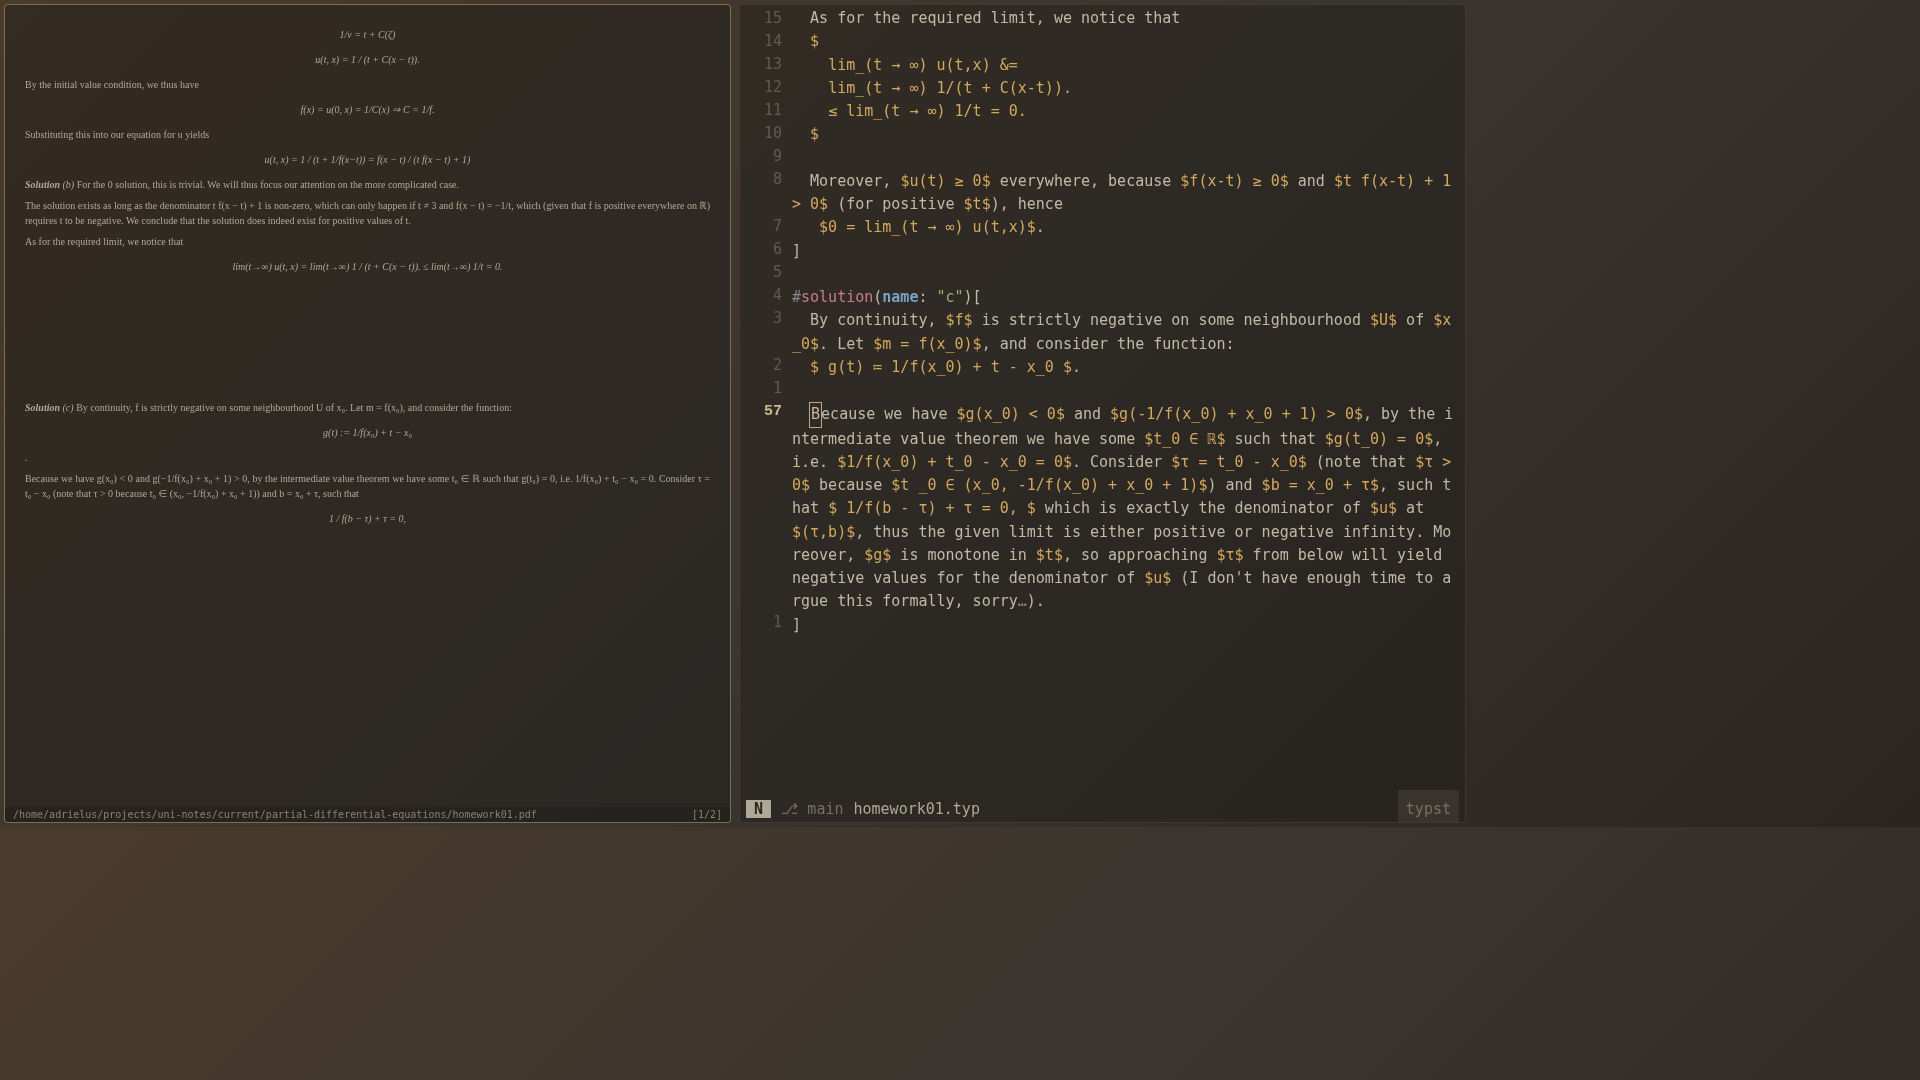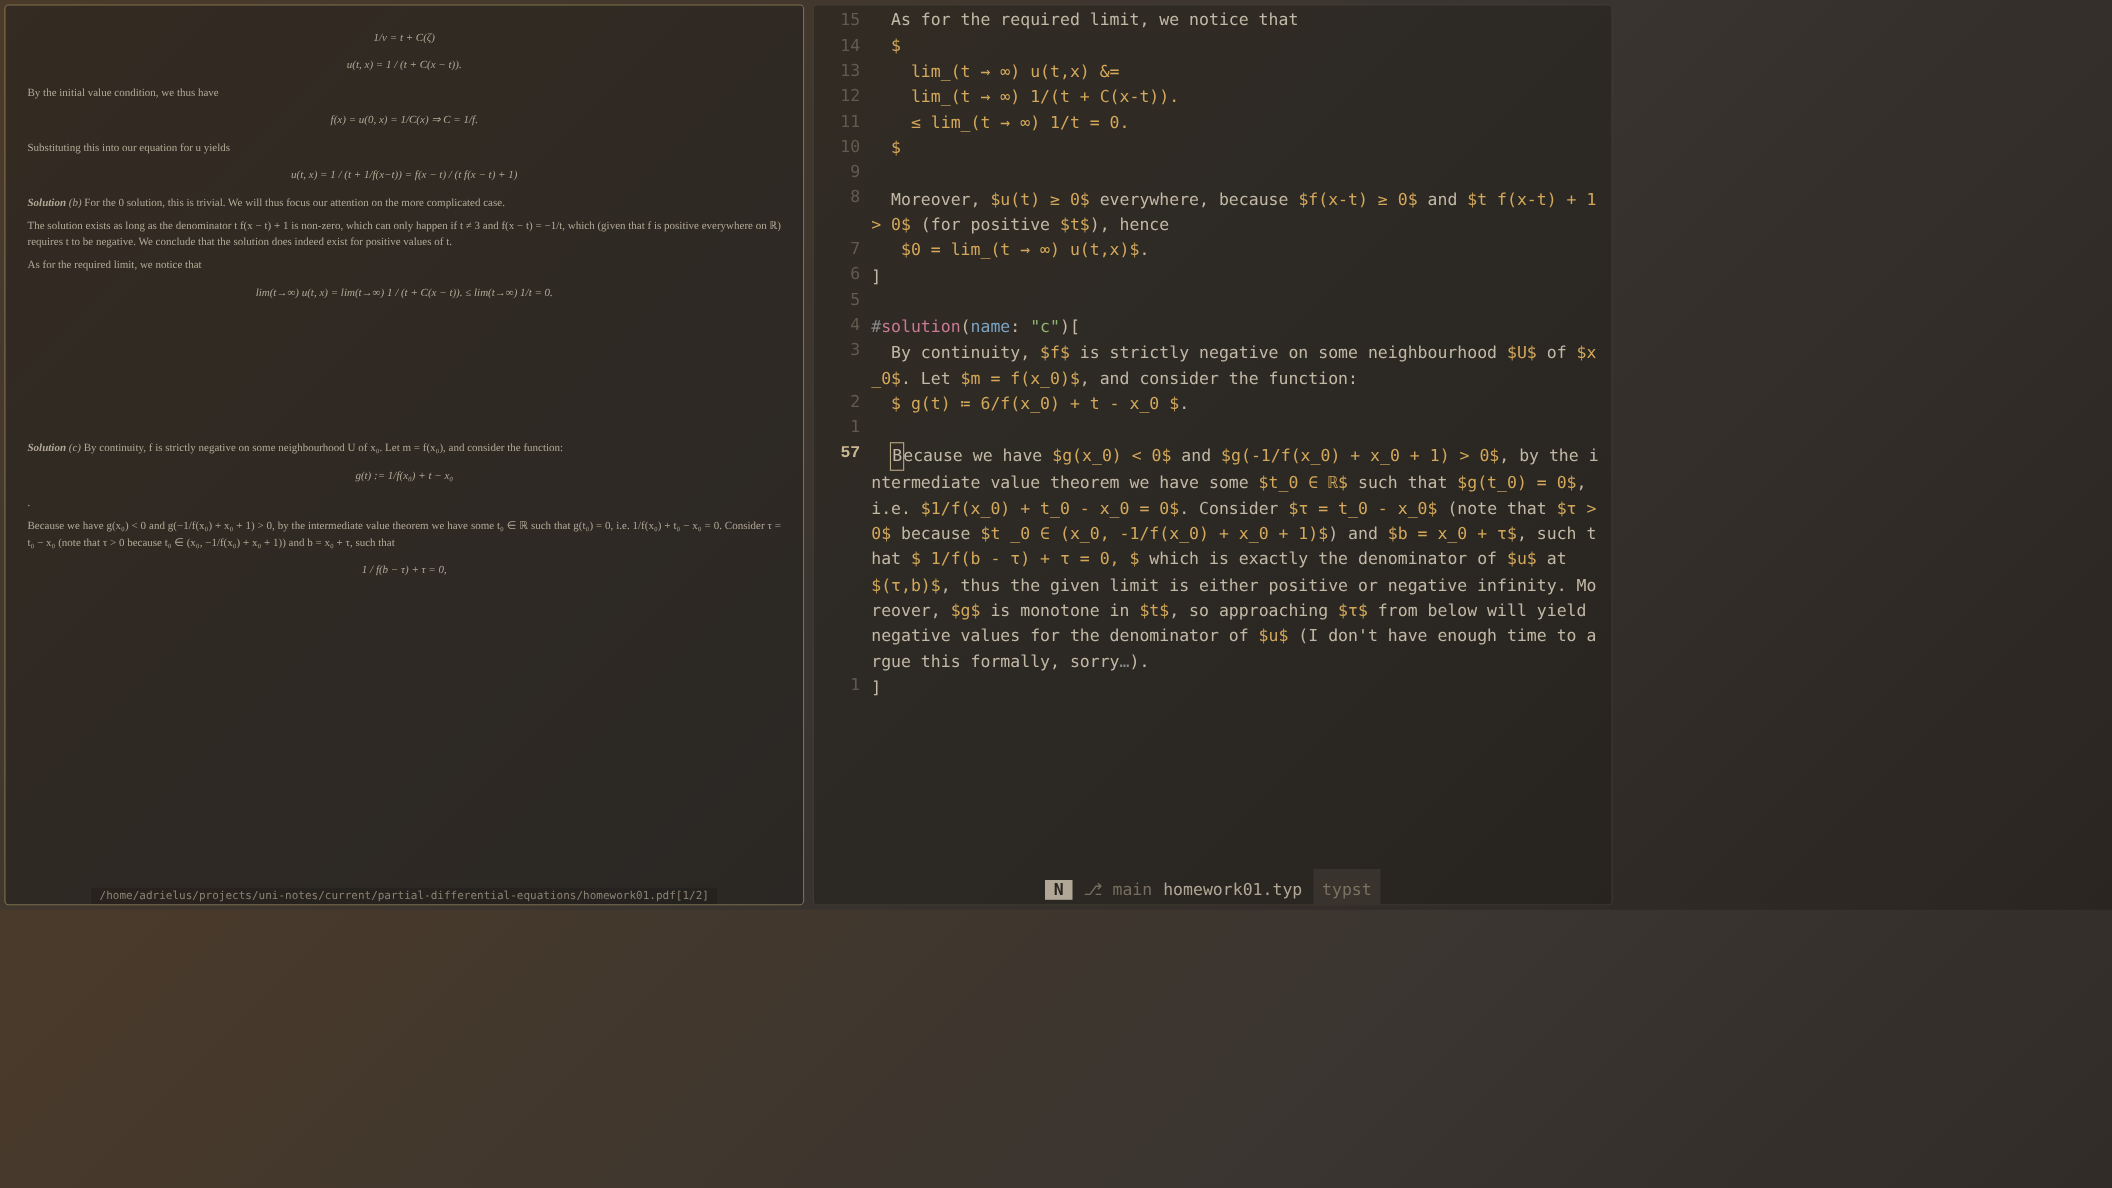--- a/index.html
+++ b/index.html
@@ -4,21 +4,21 @@
 <style>
 * { margin: 0; padding: 0; box-sizing: border-box; }
 body {
   width: 1470px; height: 827px;
   background: linear-gradient(135deg, #4a3a2a 0%, #3a3530 50%, #2a2520 100%);
   font-family: 'Georgia', serif;
   overflow: hidden;
   position: relative;
 }
 .container { display: flex; width: 100%; height: 100%; gap: 8px; padding: 4px; }
-.pane { flex: 1; border-radius: 4px; overflow: hidden; position: relative; align-items: center; }
+.pane { flex: 1; border-radius: 4px; overflow: hidden; position: relative; }
 .pdf-pane {
   background: rgba(30, 28, 25, 0.5);
   border: 1px solid rgba(200, 180, 120, 0.5);
   display: flex; flex-direction: column;
 }
 .pdf-content {
   flex: 1; padding: 12px 20px 8px 20px;
   color: rgba(200, 190, 170, 0.85);
   font-size: 10px; line-height: 1.5;
   overflow: hidden;
@@ -51,21 +51,21 @@
   padding-right: 10px;
   color: rgba(140, 130, 115, 0.55);
   user-select: none;
 }
 .gutter .abs { color: rgba(220, 200, 160, 0.9); font-weight: bold; }
 .code { flex: 1; color: rgba(210, 200, 180, 0.9); padding-right: 8px; }
 .code-line { white-space: pre-wrap; word-break: break-all; }
 .tok-math { color: #d4a85a; }
 .tok-fn { color: #c97a94; }
 .tok-str { color: #8fb573; }
-.tok-key { color: #7aa3c4; }
+.tok-key { color: #7aa3c4; font-weight: bold; }
 .tok-op { color: #888; }
 .tok-cursor {
   display: inline-block;
   border: 1px solid rgba(220, 200, 160, 0.8);
   padding: 0 1px; margin: 0 -1px;
 }
 .editor-status {
   display: flex; align-items: center;
   height: 24px; gap: 10px;
   padding: 0 6px 2px 6px;
@@ -153,21 +153,21 @@
           <div class="code-line"><span>    </span><span class="tok-math">lim_(t → ∞) 1/(t + C(x-t)).</span></div>
           <div class="code-line"><span>    </span><span class="tok-math">≤ lim_(t → ∞) 1/t = 0.</span></div>
           <div class="code-line"><span>  </span><span class="tok-math">$</span></div>
           <div class="code-line">&nbsp;</div>
           <div class="code-line"><span>  Moreover, </span><span class="tok-math">$u(t) ≥ 0$</span><span> everywhere, because </span><span class="tok-math">$f(x-t) ≥ 0$</span><span> and </span><span class="tok-math">$t f(x-t) + 1 &gt; 0$</span><span> (for positive </span><span class="tok-math">$t$</span><span>), hence</span></div>
           <div class="code-line"><span>   </span><span class="tok-math">$0 = lim_(t → ∞) u(t,x)$</span><span>.</span></div>
           <div class="code-line"><span>]</span></div>
           <div class="code-line">&nbsp;</div>
           <div class="code-line"><span class="tok-op">#</span><span class="tok-fn">solution</span><span>(</span><span class="tok-key">name</span><span>: </span><span class="tok-str">"c"</span><span>)[</span></div>
           <div class="code-line"><span>  By continuity, </span><span class="tok-math">$f$</span><span> is strictly negative on some neighbourhood </span><span class="tok-math">$U$</span><span> of </span><span class="tok-math">$x_0$</span><span>. Let </span><span class="tok-math">$m = f(x_0)$</span><span>, and consider the function:</span></div>
-          <div class="code-line"><span>  </span><span class="tok-math">$ g(t) ≔ 6/f(x_0) + t - x_0 $</span><span>.</span></div>
+          <div class="code-line"><span>  </span><span class="tok-math">$ g(t) ≔ 1/f(x_0) + t - x_0 $</span><span>.</span></div>
           <div class="code-line">&nbsp;</div>
           <div class="code-line"><span>  </span><span class="tok-cursor">B</span><span>ecause we have </span><span class="tok-math">$g(x_0) &lt; 0$</span><span> and </span><span class="tok-math">$g(-1/f(x_0) + x_0 + 1) &gt; 0$</span><span>, by the intermediate value theorem we have some </span><span class="tok-math">$t_0 ∈ ℝ$</span><span> such that </span><span class="tok-math">$g(t_0) = 0$</span><span>, i.e. </span><span class="tok-math">$1/f(x_0) + t_0 - x_0 = 0$</span><span>. Consider </span><span class="tok-math">$τ = t_0 - x_0$</span><span> (note that </span><span class="tok-math">$τ &gt; 0$</span><span> because </span><span class="tok-math">$t _0 ∈ (x_0, -1/f(x_0) + x_0 + 1)$</span><span>) and </span><span class="tok-math">$b = x_0 + τ$</span><span>, such that </span><span class="tok-math">$ 1/f(b - τ) + τ = 0, $</span><span> which is exactly the denominator of </span><span class="tok-math">$u$</span><span> at </span><span class="tok-math">$(τ,b)$</span><span>, thus the given limit is either positive or negative infinity. Moreover, </span><span class="tok-math">$g$</span><span> is monotone in </span><span class="tok-math">$t$</span><span>, so approaching </span><span class="tok-math">$τ$</span><span> from below will yield negative values for the denominator of </span><span class="tok-math">$u$</span><span> (I don't have enough time to argue this formally, sorry</span><span class="tok-op">…</span><span>).</span></div>
           <div class="code-line"><span>]</span></div>
         </div>
     </div>
     <div class="editor-status">
       <span class="mode-badge">N</span>
       <span class="branch">
         <span>⎇</span>
         <span>main</span>

